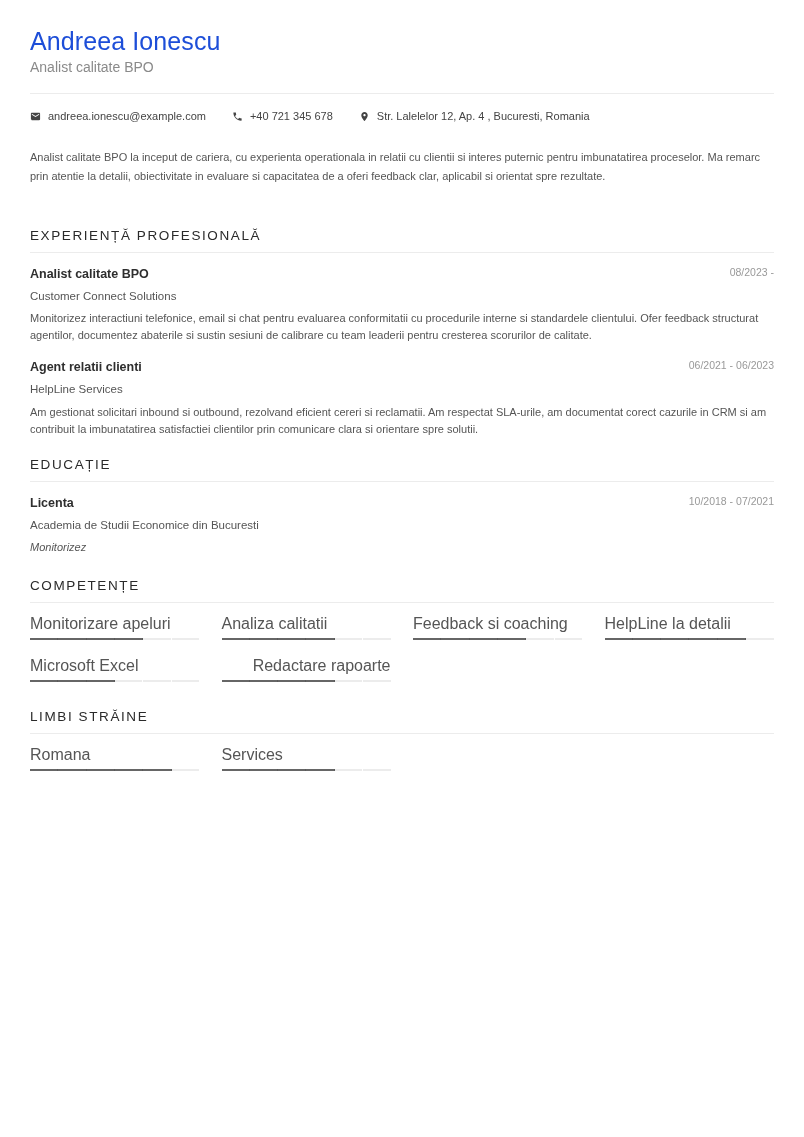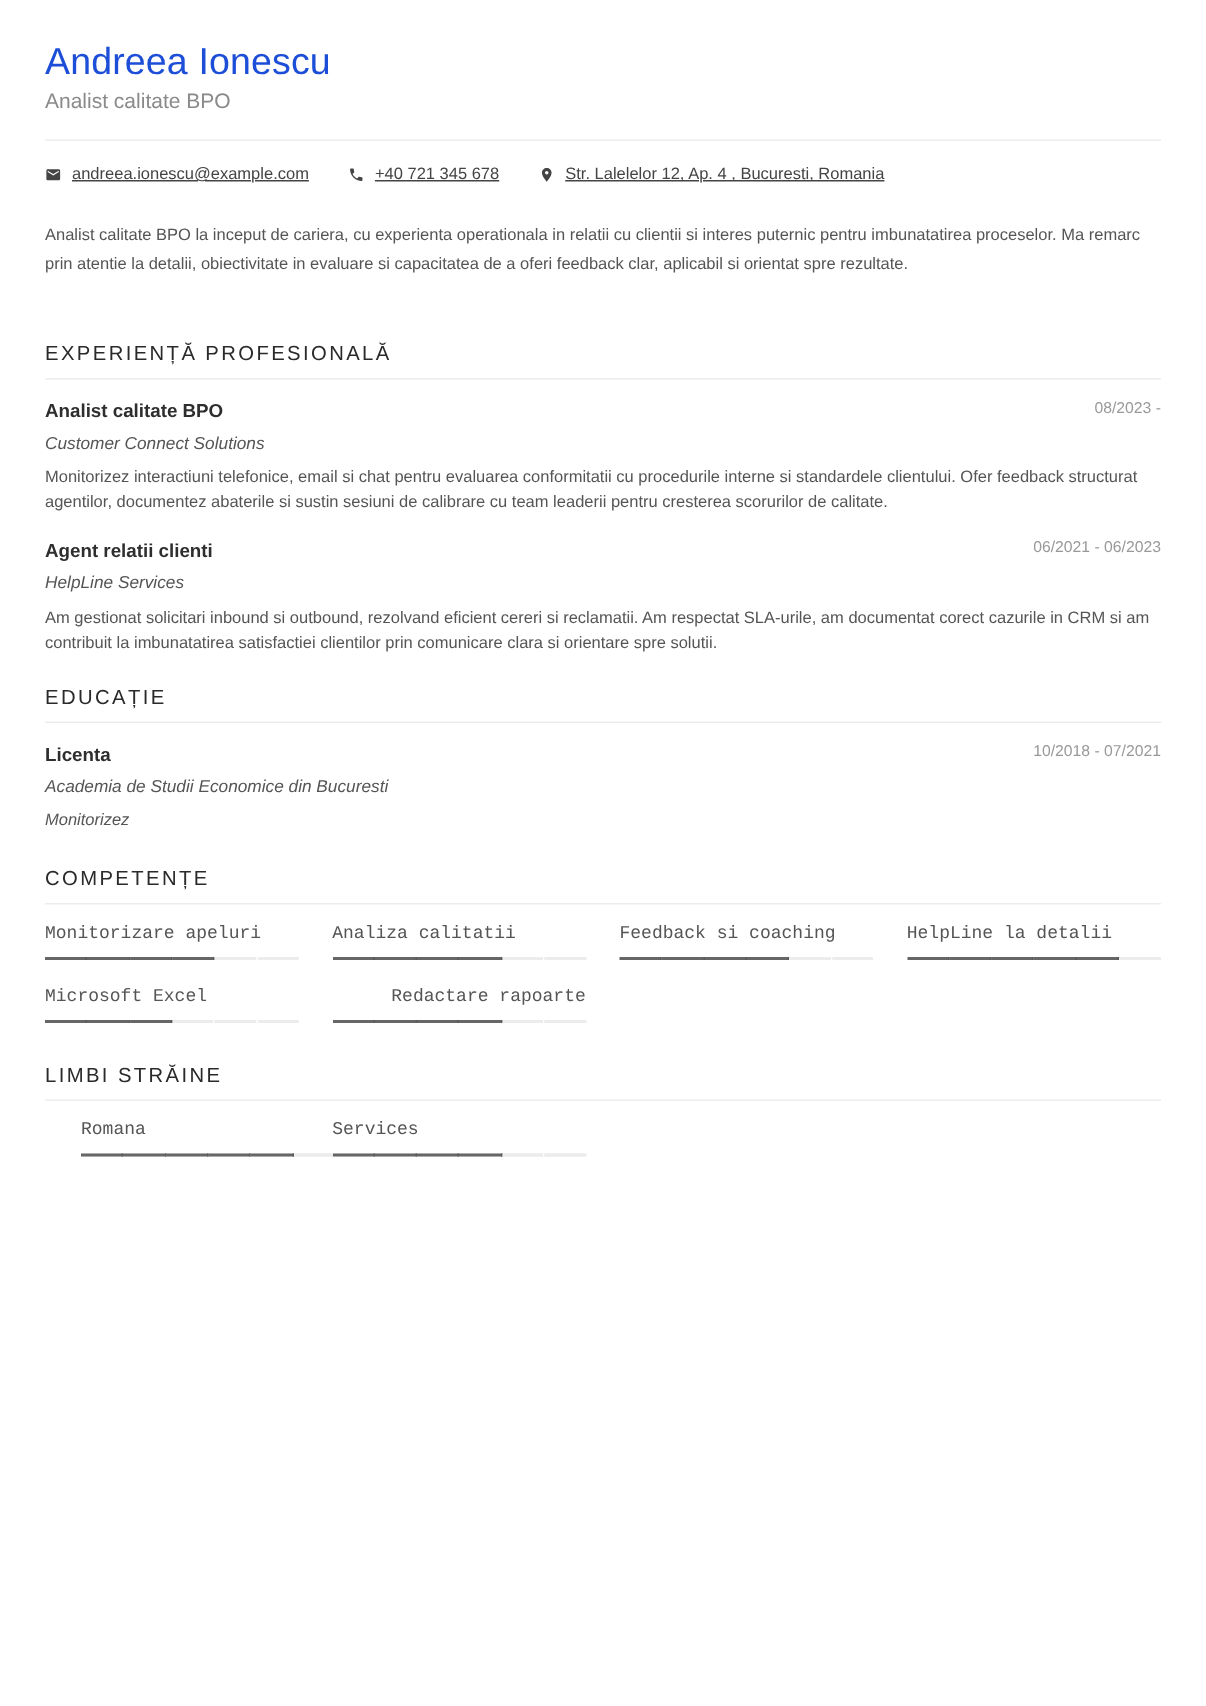--- a/index.html
+++ b/index.html
@@ -5,35 +5,35 @@
   * { box-sizing: border-box; margin: 0; padding: 0; }
   html, body { width: 804px; height: 1137px; background: #ffffff; }
   body { font-family: "Liberation Sans", "DejaVu Sans", sans-serif; color: #333; position: relative; }
   .page { position: absolute; left: 30px; top: 0; width: 744px; }
 
   .name { position: absolute; top: 27px; left: 0; font-size: 25px; font-weight: 400; color: #1d4ed8; letter-spacing: 0.1px; }
   .job-title { position: absolute; top: 59px; left: 0; font-size: 14px; color: #8a8a8a; }
   .hr { position: absolute; left: 0; width: 744px; height: 1px; background: #ececec; }
 
   .contacts { position: absolute; top: 110px; left: 0; display: flex; align-items: center; font-size: 11px; color: #444; }
-  .contact { display: flex; align-items: center; margin-right: 26px; text-decoration: underline; }
+  .contact { display: flex; align-items: center; margin-right: 26px; }
   .contact svg { width: 11px; height: 11px; margin-right: 7px; fill: #444; }
 
   .summary { position: absolute; top: 148px; left: 0; width: 744px; font-size: 11px; line-height: 18.5px; color: #555; }
 
   .section-title { position: absolute; left: 0; font-size: 13.5px; letter-spacing: 1.6px; color: #2a2a2a; font-weight: 400; }
 
   .entry-title { position: absolute; left: 0; font-size: 12.5px; font-weight: 700; color: #2e2e2e; }
   .entry-date { position: absolute; right: 0; font-size: 10.5px; color: #999; }
-  .entry-org { position: absolute; left: 0; font-size: 11.5px; color: #555; font-style: italic; }
+  .entry-org { position: absolute; left: 0; font-size: 11.5px; color: #555; }
   .entry-desc { position: absolute; left: 0; width: 744px; font-size: 11px; line-height: 17px; color: #555; }
   .entry-field { position: absolute; left: 0; font-size: 11px; font-style: italic; color: #555; }
 
   .skill { position: absolute; width: 169px; }
-  .skill-label { font-size: 12px; color: #555; display: block; height: 16px; font-family: Liberation Mono, monospace; }
+  .skill-label { font-size: 16px; color: #555; display: block; height: 16px; }
   .skill-bar { position: relative; margin-top: 7px; height: 2px; background: #ececec; display: flex; }
   .seg { flex: 1; height: 2px; background: #ececec; border-right: 1px solid #fff; }
   .seg.on { background: #666; border-right-color: #5a5a5a; }
   .seg:last-child { border-right: none; }
 </style>
 </head>
 <body>
 
 <div class="page">
 
@@ -155,21 +155,21 @@
           <div class="seg"></div>
           <div class="seg"></div>
         </div>
       </div>
     </div>
 
   <div class="section-title" style="top:709px">LIMBI STRĂINE</div>
   <div class="hr" style="top:733px"></div>
 
   <div id="languages-grid">
-      <div class="skill" style="left: 0px; top: 746px; margin-left: 24px;">
+      <div class="skill" style="left: 0px; top: 746px;">
         <span class="skill-label">Romana</span>
         <div class="skill-bar">
           <div class="seg on"></div>
           <div class="seg on"></div>
           <div class="seg on"></div>
           <div class="seg on"></div>
           <div class="seg on"></div>
           <div class="seg"></div>
         </div>
       </div>

